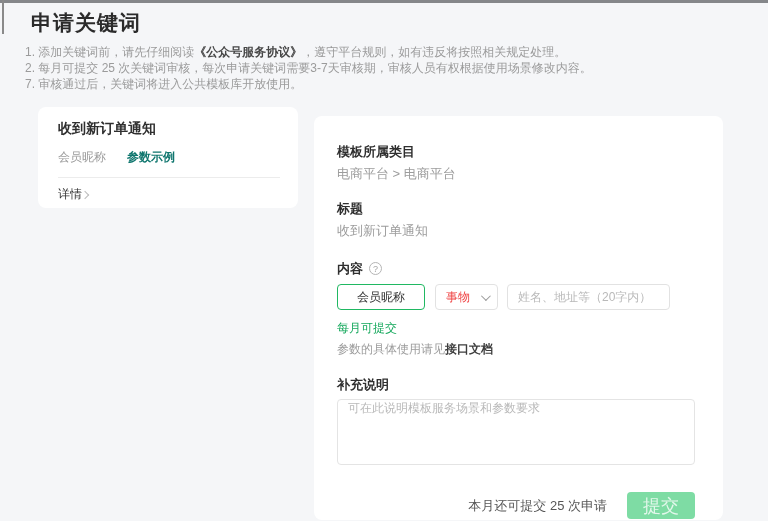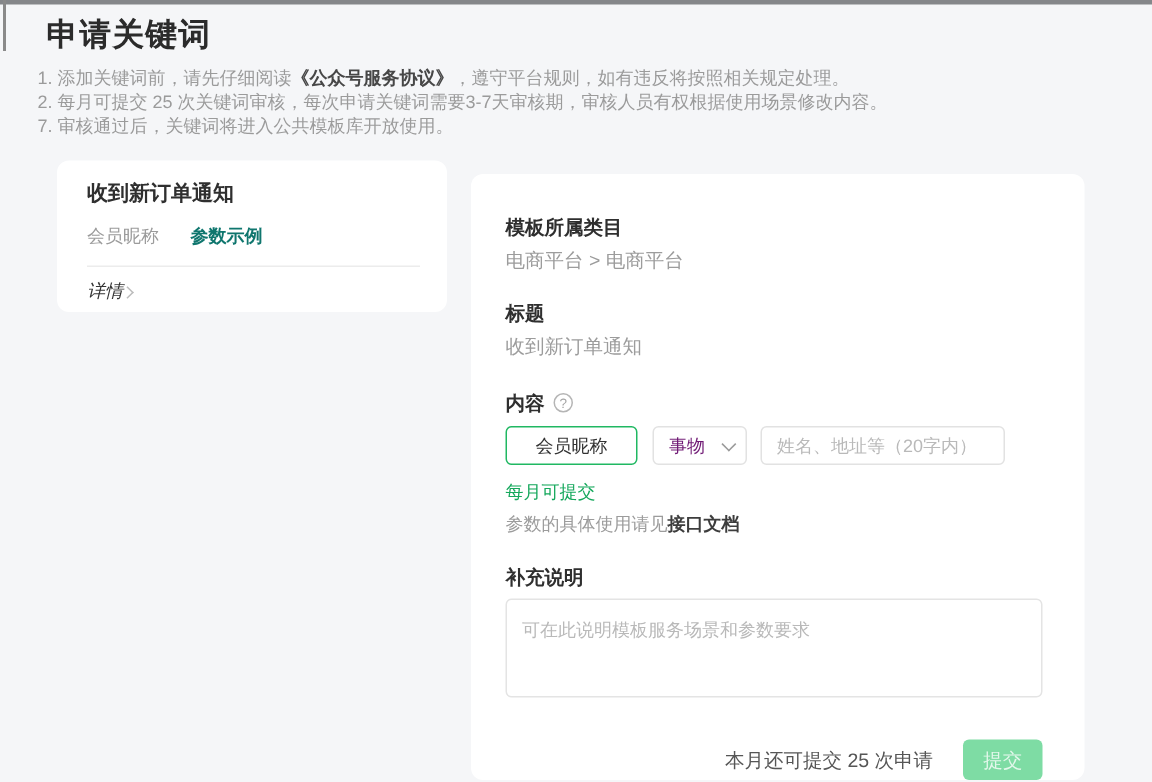--- a/index.html
+++ b/index.html
@@ -30,21 +30,21 @@
 
   .card { background: #ffffff; border-radius: 8px; position: absolute; }
 
   
   .preview-card { left: 38px; top: 107px; width: 260px; height: 101px; padding: 12px 18px 0 20px; }
   .preview-title { font-size: 14px; font-weight: 600; color: #2f2f2f; line-height: 18px; }
   .param-row { margin-top: 13px; font-size: 12px; line-height: 15px; display: flex; }
   .param-key { color: #9b9b9b; }
   .param-val { color: #0f766e; font-weight: 600; margin-left: 21px; }
   .preview-divider { margin-top: 12px; border: 0; border-top: 1px solid #ececec; height: 0; }
-  .detail-row { margin-top: 9px; display: flex; align-items: center; cursor: pointer; font-style: italic; }
+  .detail-row { margin-top: 9px; display: flex; align-items: center; cursor: pointer; }
   .detail-label { font-size: 12px; color: #333; line-height: 15px; }
   .chevron-right {
     width: 6px; height: 6px; border-right: 1px solid #bcbcbc; border-bottom: 1px solid #bcbcbc;
     transform: rotate(-45deg); margin-right: 4px;
   }
 
   
   .form-card { left: 314px; top: 116px; width: 409px; height: 404px; padding: 29px 28px 0 23px; }
   .field-label { font-size: 13px; font-weight: 600; color: #2f2f2f; line-height: 13px; }
   .field-value { font-size: 13px; color: #9c9c9c; line-height: 13px; margin-top: 9px; }
@@ -60,45 +60,45 @@
   .keyword-input {
     width: 88px; height: 26px; border: 1px solid #20b862; border-radius: 4px;
     font-size: 12px; color: #333; text-align: center; outline: none;
     font-family: inherit; background: #fff;
   }
   .type-select {
     margin-left: 10px; width: 63px; height: 26px; border: 1px solid #e2e2e2; border-radius: 4px;
     display: flex; align-items: center; justify-content: space-between;
     padding: 0 9px 0 10px; cursor: pointer; background: #fff;
   }
-  .type-select-value { font-size: 12px; color: #701a75; font-weight: 500; }
+  .type-select-value { font-size: 12px; color: #ef4444; font-weight: 500; }
   .chevron-down {
     width: 7px; height: 7px; border-right: 1px solid #9a9a9a; border-bottom: 1px solid #9a9a9a;
     transform: rotate(45deg) translateY(-2px);
   }
   .example-input {
     margin-left: 9px; width: 163px; height: 26px; border: 1px solid #e2e2e2; border-radius: 4px;
     font-size: 12px; color: #333; padding: 1px 10px; outline: none; font-family: inherit; background: #fff;
   }
   .example-input::placeholder { color: #b9b9b9; }
   .add-keyword-link { margin-top: 11px; font-size: 12px; color: #15a85c; line-height: 15px; cursor: pointer; width: fit-content; }
   .doc-hint { margin-top: 6px; font-size: 12px; color: #9c9c9c; line-height: 15px; }
   .doc-link { color: #3d3d3d; font-weight: 700; cursor: pointer; }
   .remark-label { margin-top: 21px; }
   .remark-textarea {
     margin-top: 8px; width: 358px; height: 66px; resize: none;
-    border: 1px solid #e4e4e4; border-radius: 4px; padding: 12px 10px;
+    border: 1px solid #e4e4e4; border-radius: 4px; padding: 0 10px;
     font-size: 12px; font-family: inherit; color: #333; outline: none; background: #fff;
   }
   .remark-textarea::placeholder { color: #b9b9b9; }
   .footer-row { margin-top: 23px; display: flex; align-items: center; justify-content: flex-end; }
   .quota-text { font-size: 13px; color: #565656; }
   .submit-button {
-    margin-left: 20px; width: 53px; height: 27px; border: none; border-radius: 4px;
-    background: #7edca4; color: rgba(255,255,255,0.78); font-size: 13px;
+    margin-left: 20px; width: 68px; height: 27px; border: none; border-radius: 4px;
+    background: #7edca4; color: rgba(255,255,255,0.78); font-size: 18px;
     font-family: inherit; cursor: not-allowed;
   }
 </style>
 </head>
 <body>
 
 <div class="top-edge-bar"></div>
 <div class="left-edge-artifact"></div>
 
 <h1 class="page-title">申请关键词</h1>

